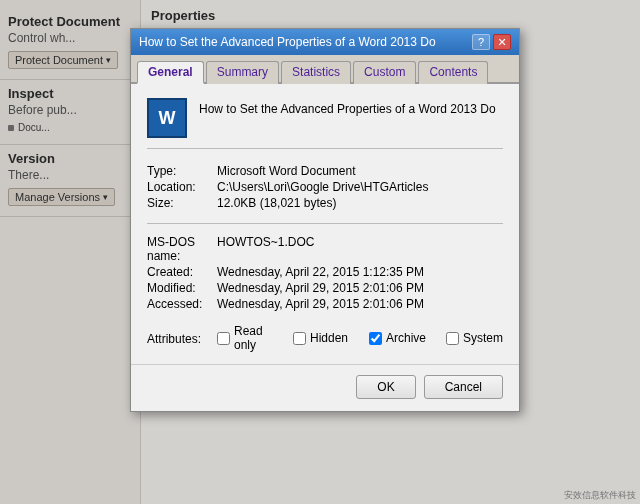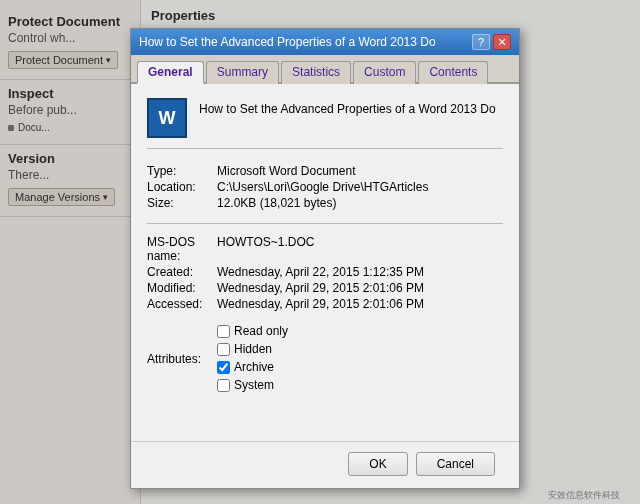--- a/index.html
+++ b/index.html
@@ -259,58 +259,57 @@
     }
     .attr-label {
       font-size: 12px;
       color: #000;
       width: 70px;
       flex-shrink: 0;
       margin-top: 1px;
     }
     .attr-checkboxes {
       display: grid;
-      grid-template-columns: 1fr;
+      grid-template-columns: 1fr 1fr 1fr 1fr;
       gap: 4px 20px;
     }
     .checkbox-row {
       display: flex;
       align-items: center;
       gap: 4px;
       font-size: 12px;
       color: #000;
     }
     .checkbox-row input[type="checkbox"] {
       margin: 0;
     }
 
     
     .dialog-footer {
       display: flex;
       justify-content: flex-end;
       gap: 8px;
-      padding: 10px 24px 12px 16px;
+      padding: 10px 16px 12px 16px;
       background: #f0f0f0;
       border-top: 1px solid #ccc;
-      margin-top: 37px;
     }
     .footer-btn {
       padding: 4px 20px;
       font-size: 12px;
       cursor: pointer;
       border: 1px solid #999;
       background: linear-gradient(to bottom, #f5f5f5, #e0e0e0);
       border-radius: 3px;
     }
 
     
     .watermark {
       position: absolute;
       bottom: 2px;
-      right: 20px;
+      right: 4px;
       font-size: 9px;
       color: #888;
       z-index: 5;
     }
   </style>
 </head>
 <body>
 
 <div class="bg-panel">
 

